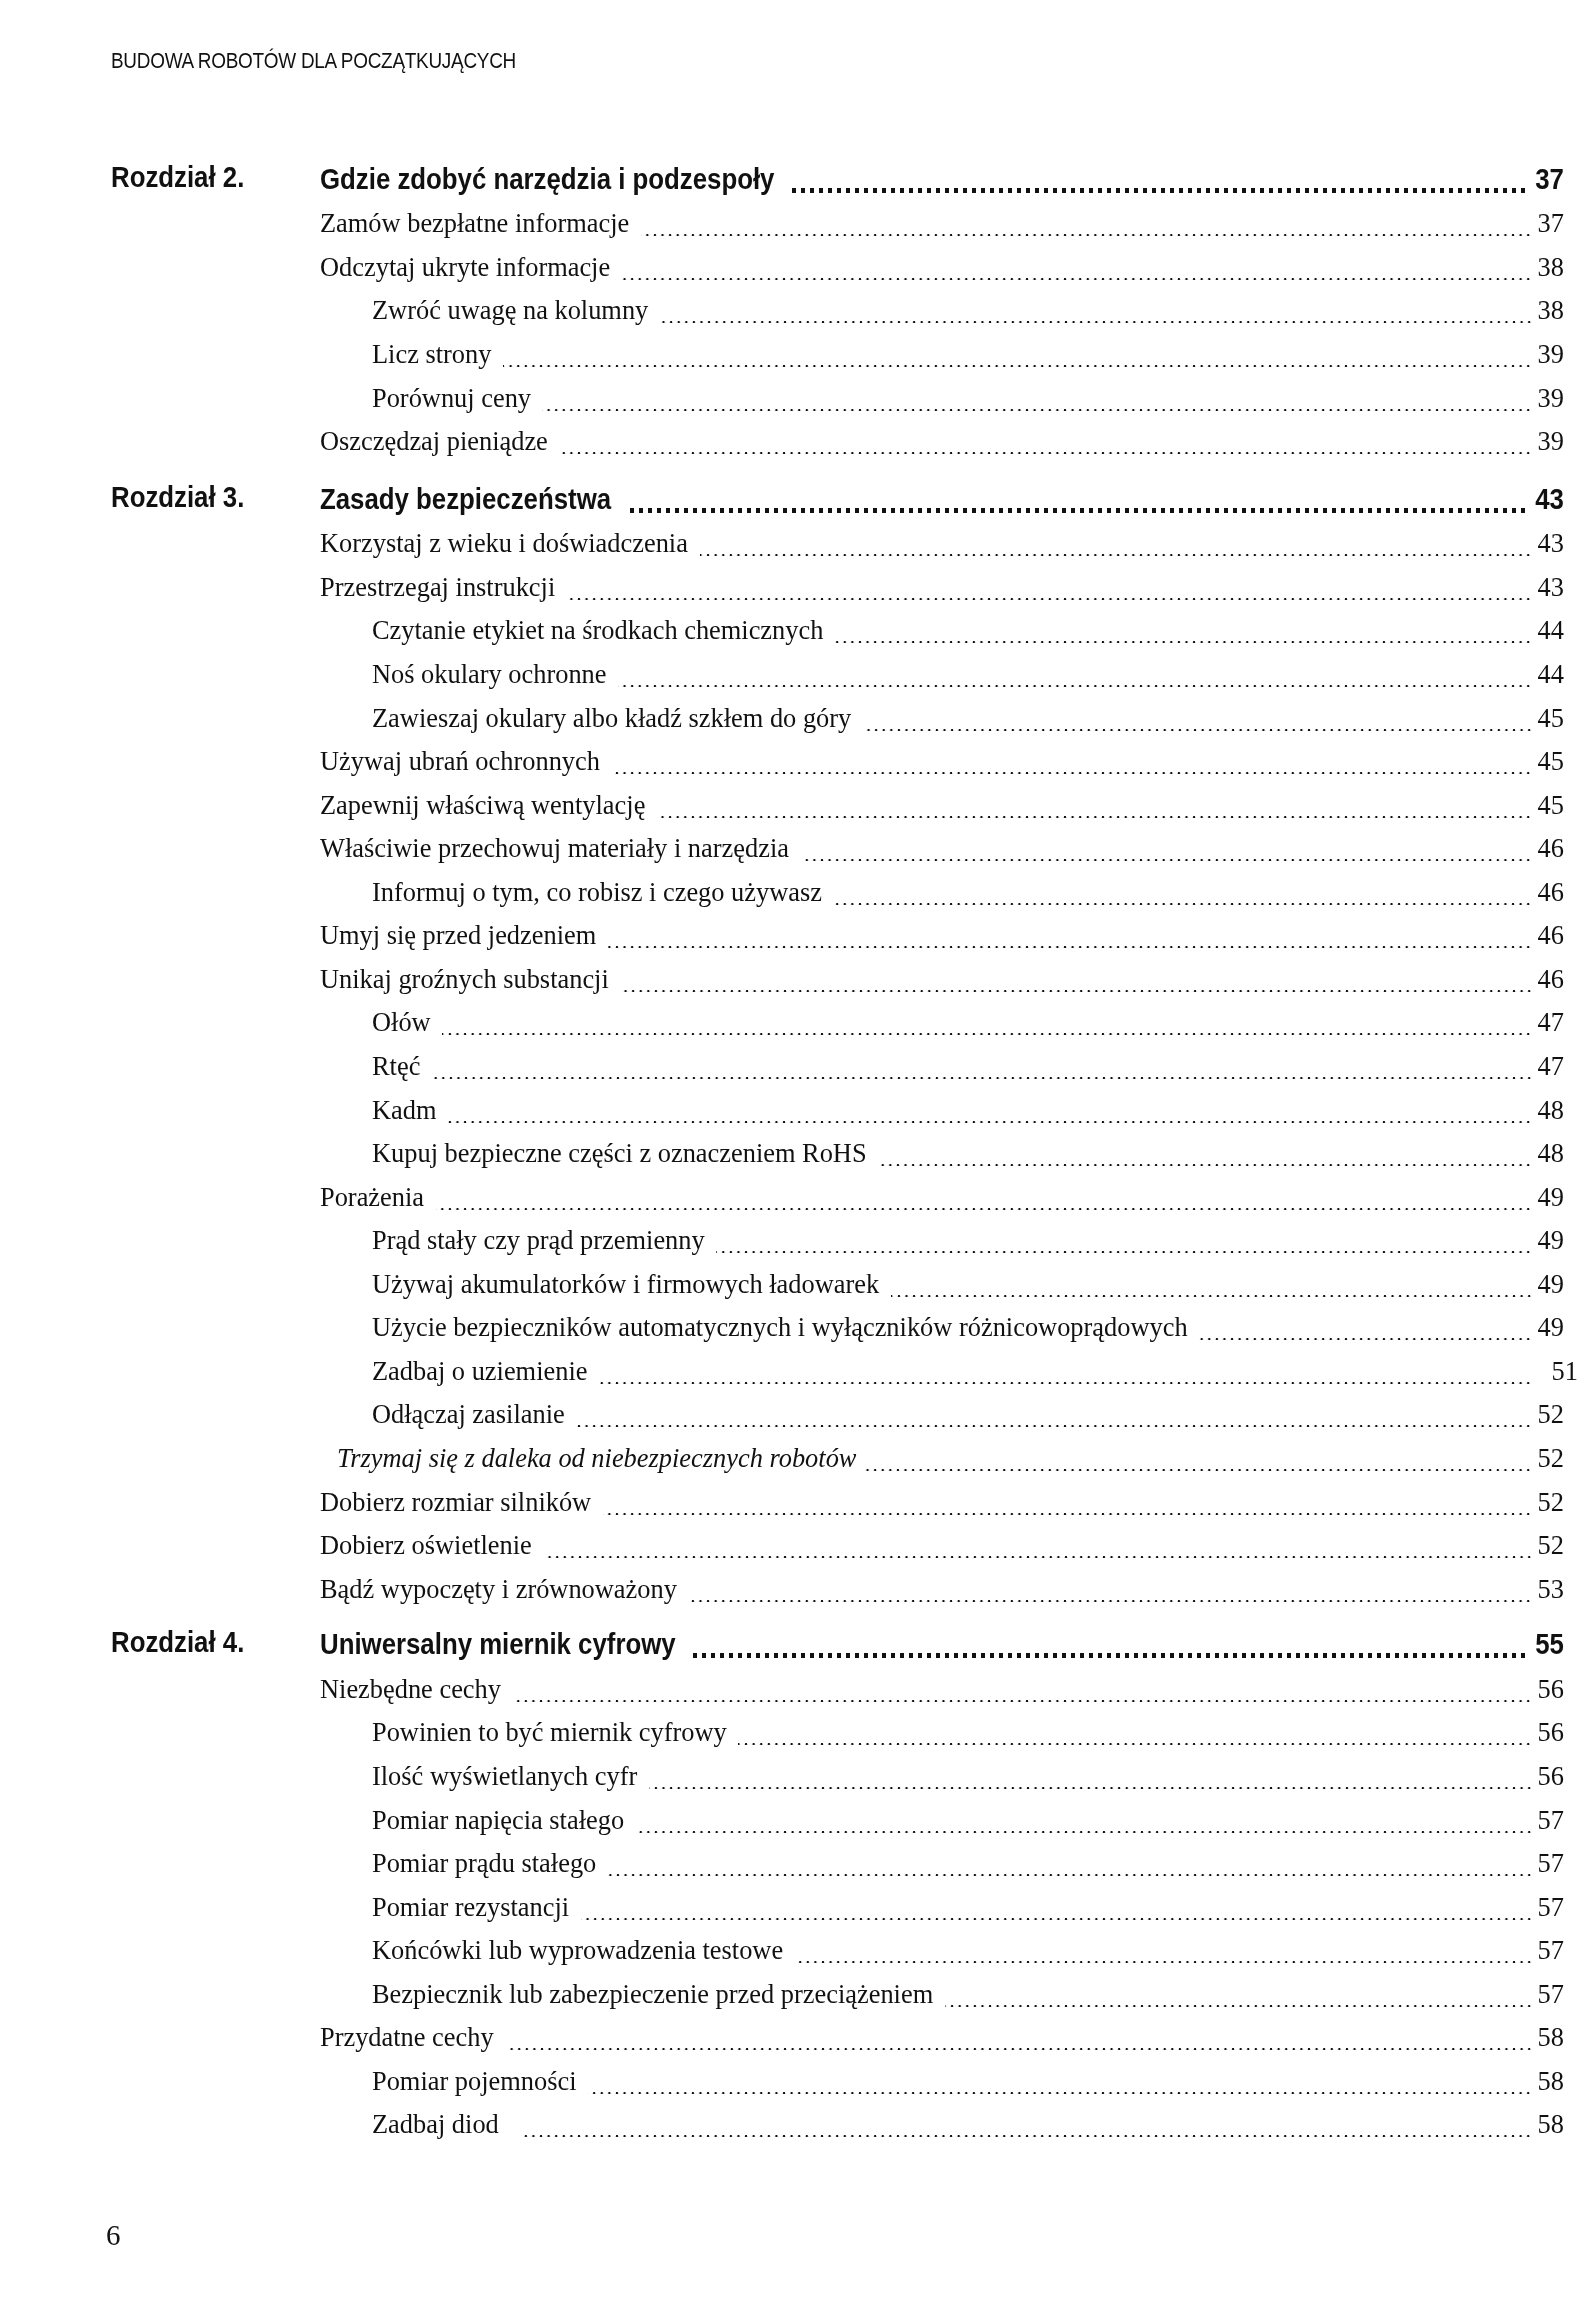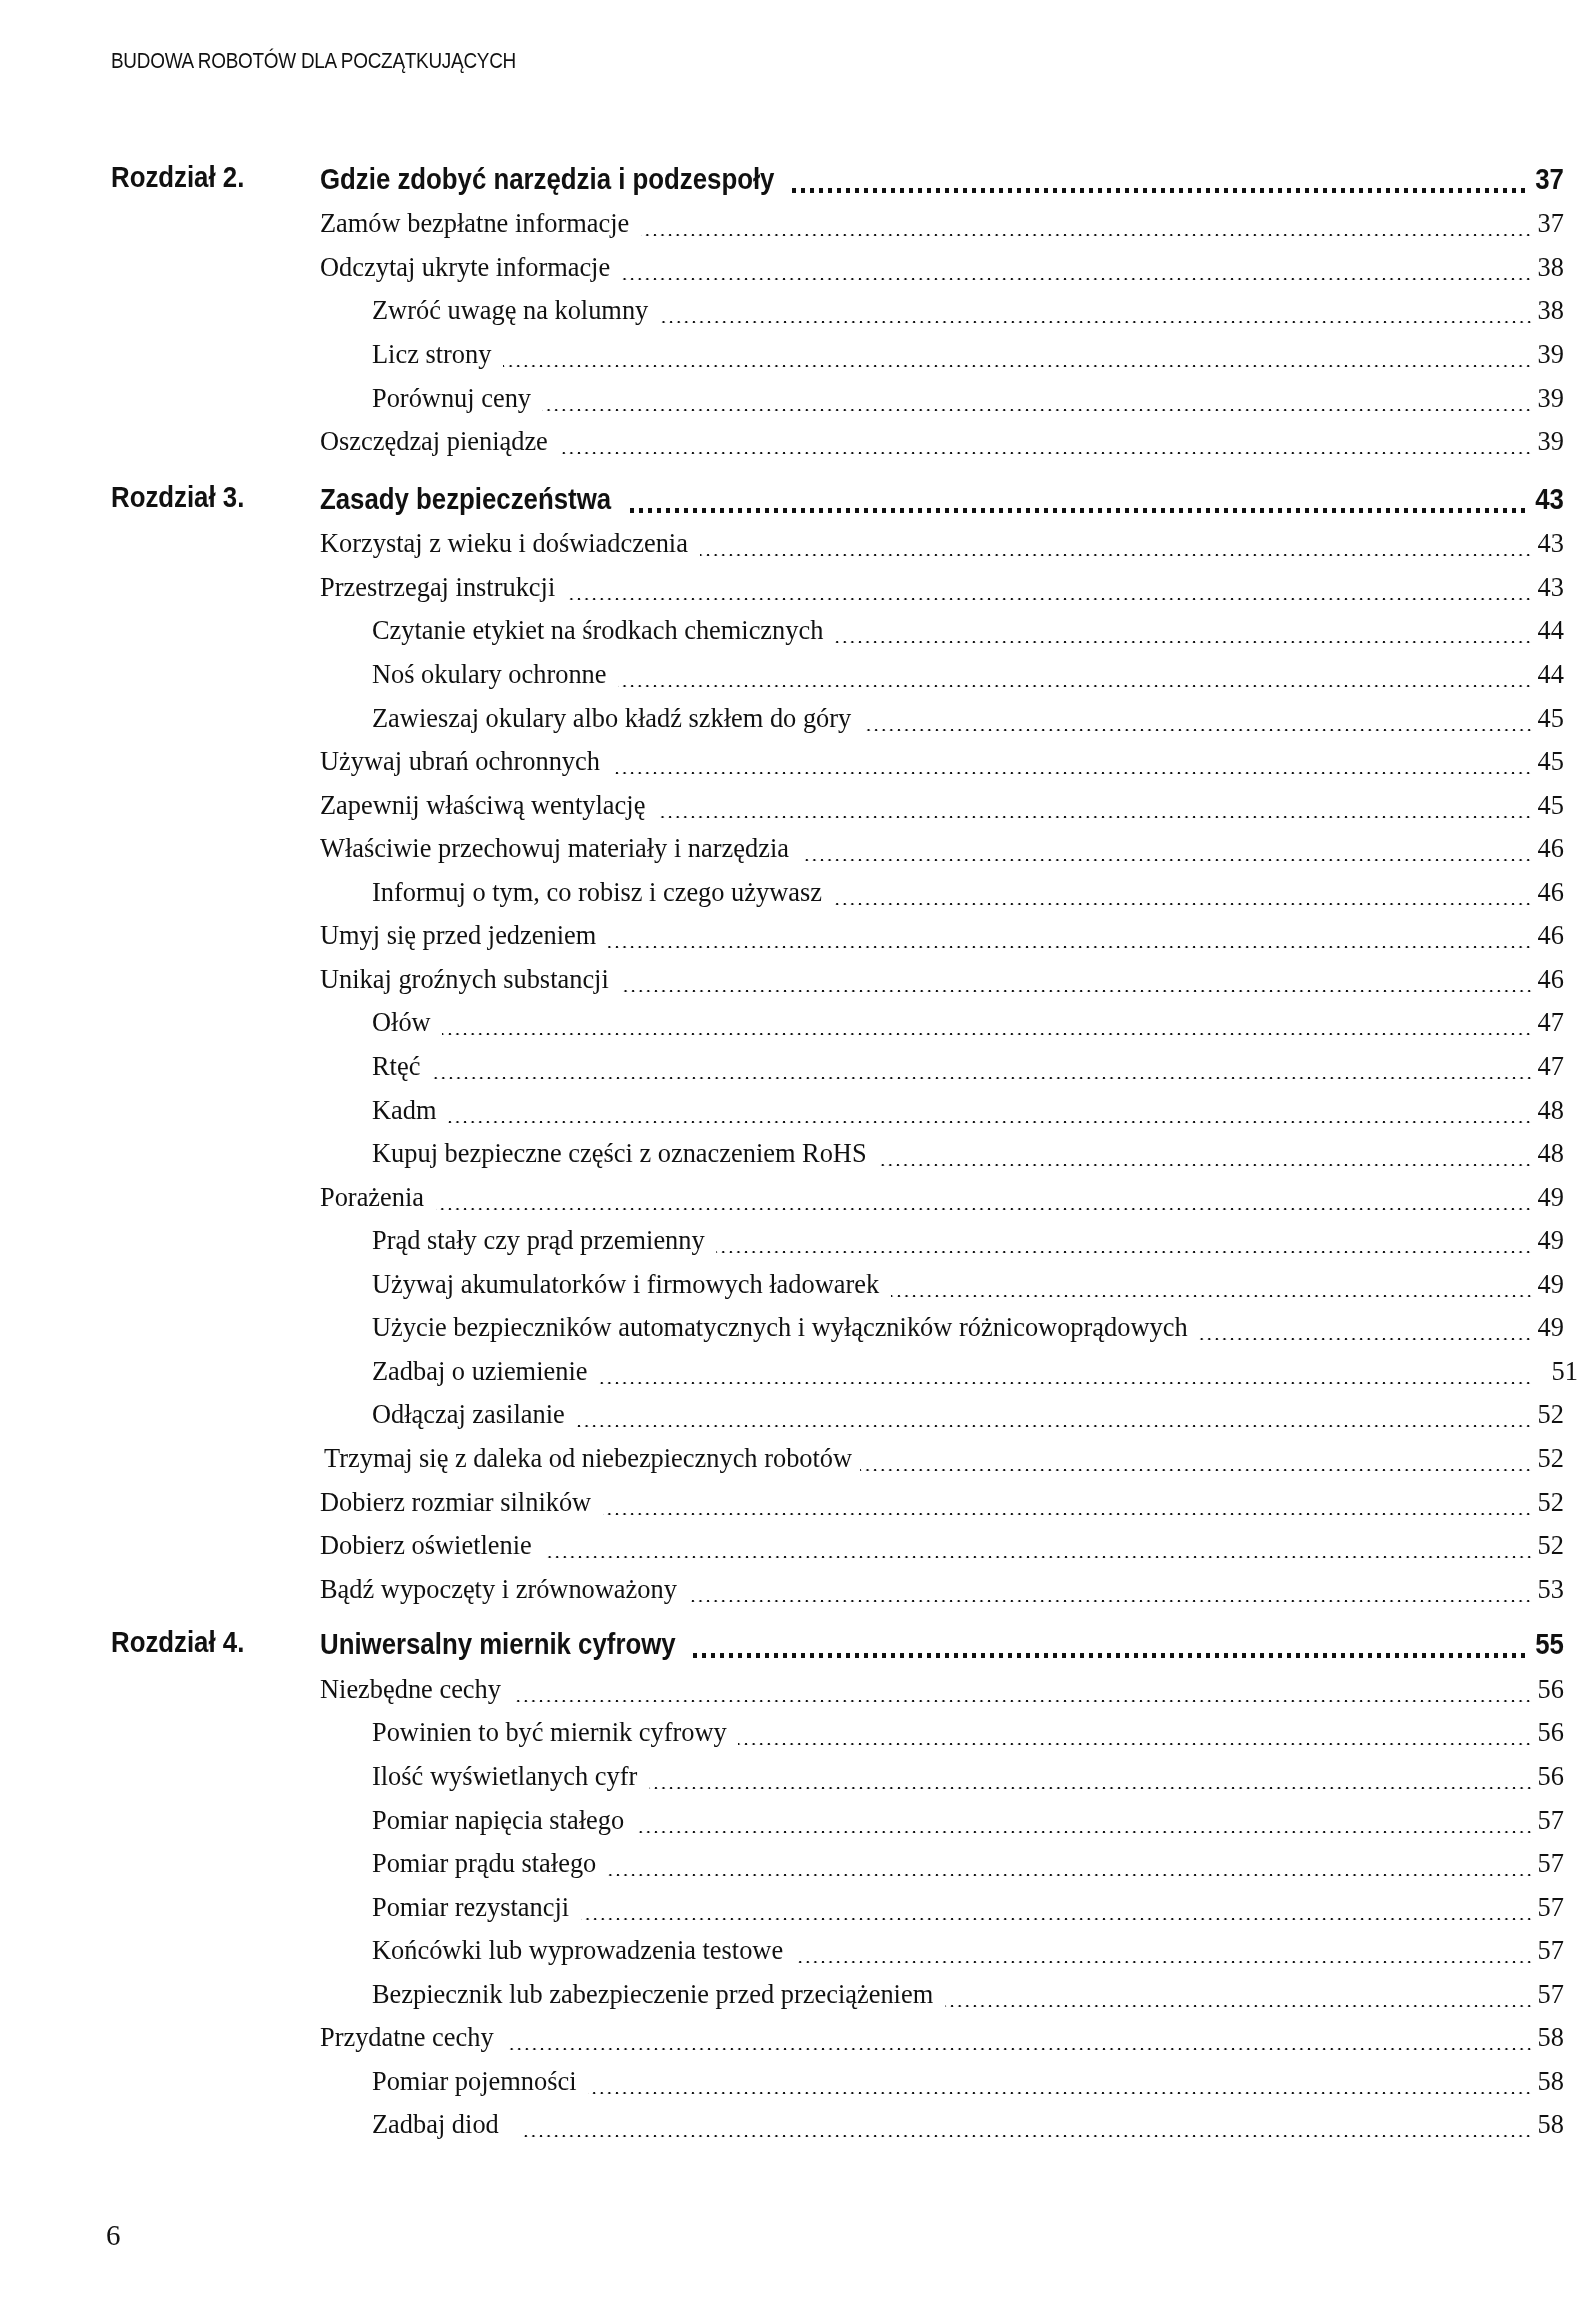--- a/index.html
+++ b/index.html
@@ -180,21 +180,21 @@
       <span class="txt t" style="left: 372px;">Zadbaj o uziemienie</span>
       <span class="pg t" style="right: 15px; left: auto;">51</span>
     </div>
     <div class="row l2" style="top: 1390px;">
       <span class="dots" style="left: 576px; width: 956px;"></span>
       <span class="txt t" style="left: 372px;">Odłączaj zasilanie</span>
       <span class="pg t" style="right: 29px; left: auto;">52</span>
     </div>
     <div class="row l1" style="top: 1434px;">
       <span class="dots" style="left: 860px; width: 672px;"></span>
-      <span class="txt t" style="left: 324px;">Trzymaj się z daleka od niebezpiecznych robotów</span>
+      <span class="txt t" style="left: 337px; font-style: italic;">Trzymaj się z daleka od niebezpiecznych robotów</span>
       <span class="pg t" style="right: 29px; left: auto;">52</span>
     </div>
     <div class="row l1" style="top: 1478px;">
       <span class="dots" style="left: 603px; width: 929px;"></span>
       <span class="txt t" style="left: 320px;">Dobierz rozmiar silników</span>
       <span class="pg t" style="right: 29px; left: auto;">52</span>
     </div>
     <div class="row l1" style="top: 1521px;">
       <span class="dots" style="left: 544px; width: 989px;"></span>
       <span class="txt t" style="left: 320px;">Dobierz oświetlenie</span>

